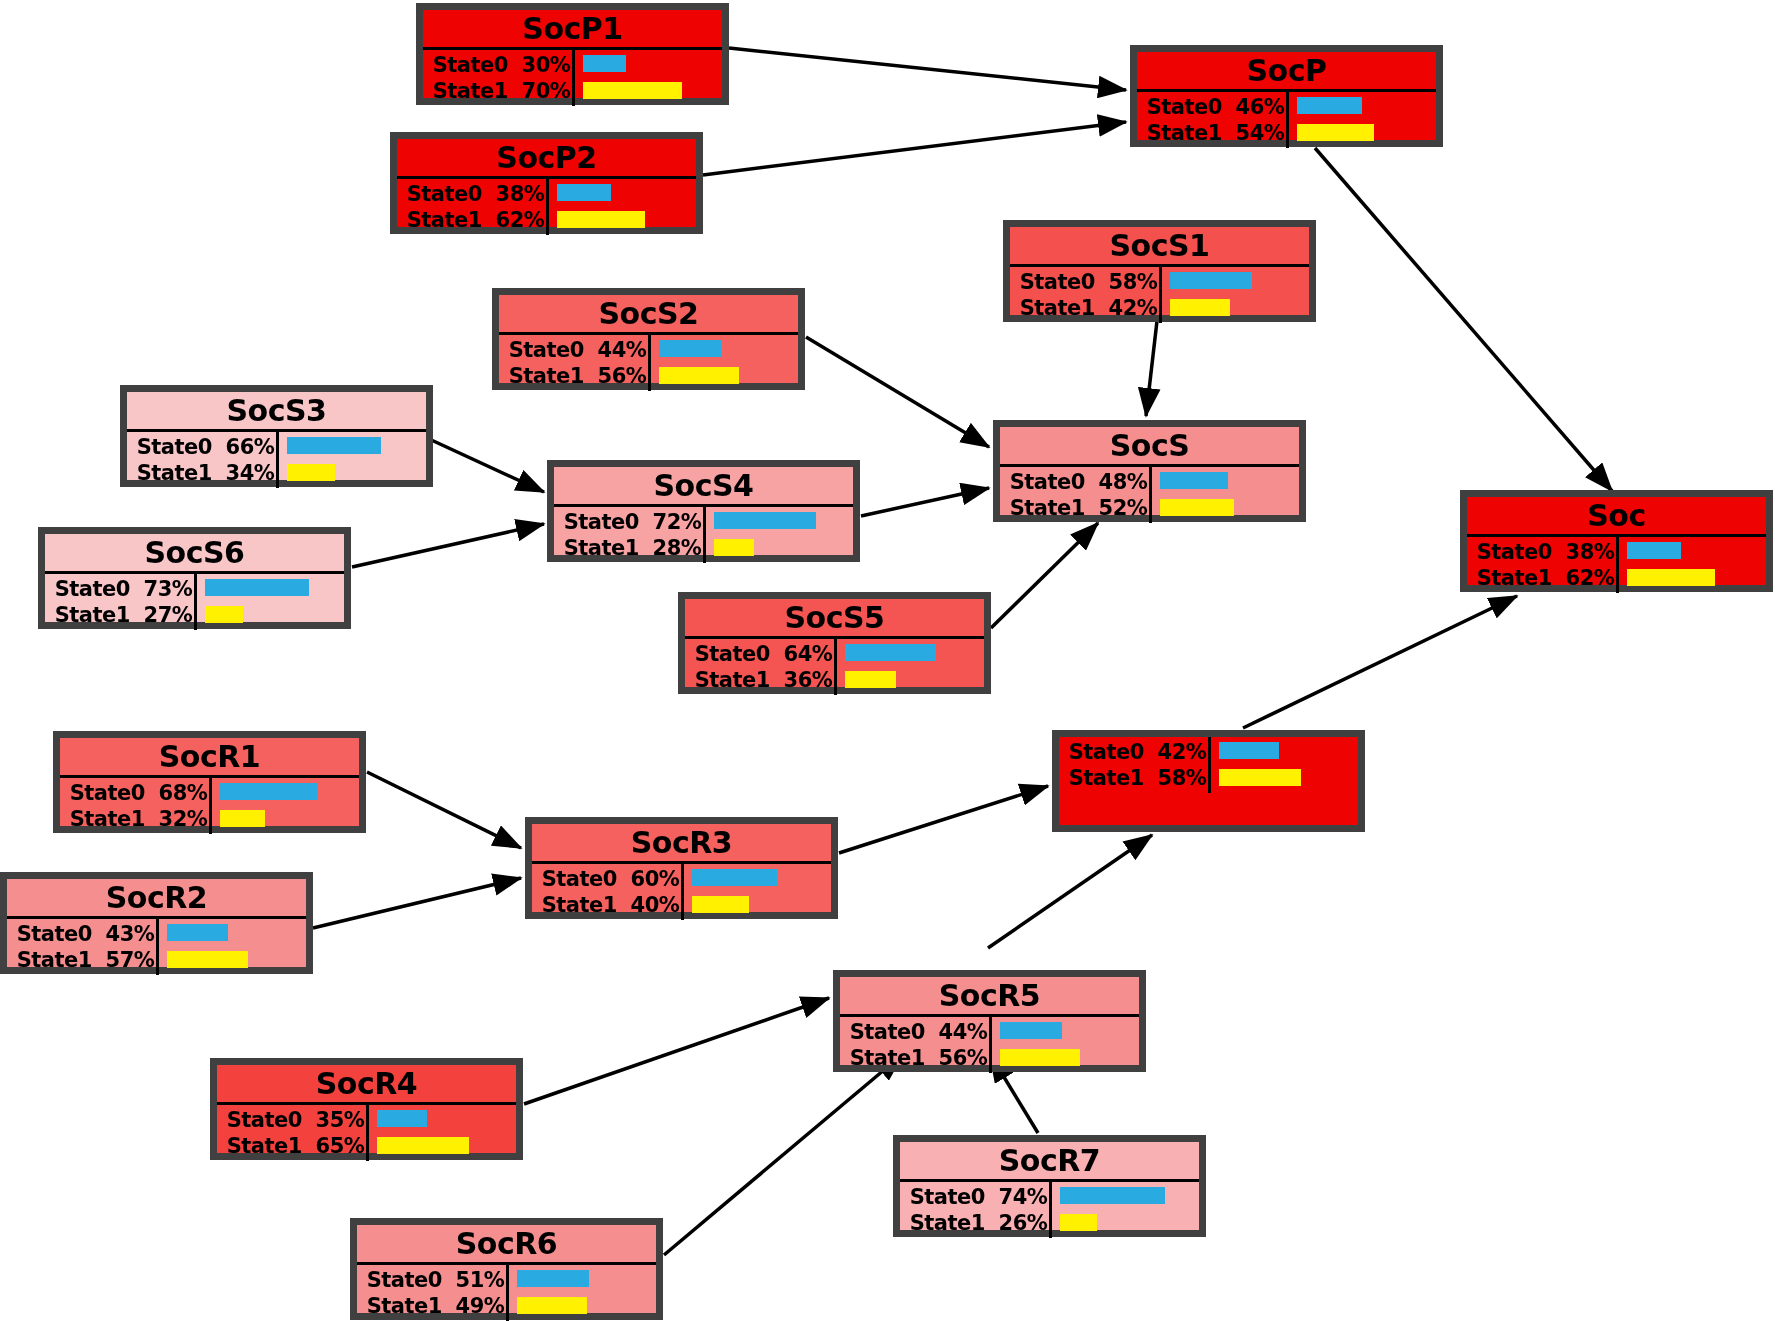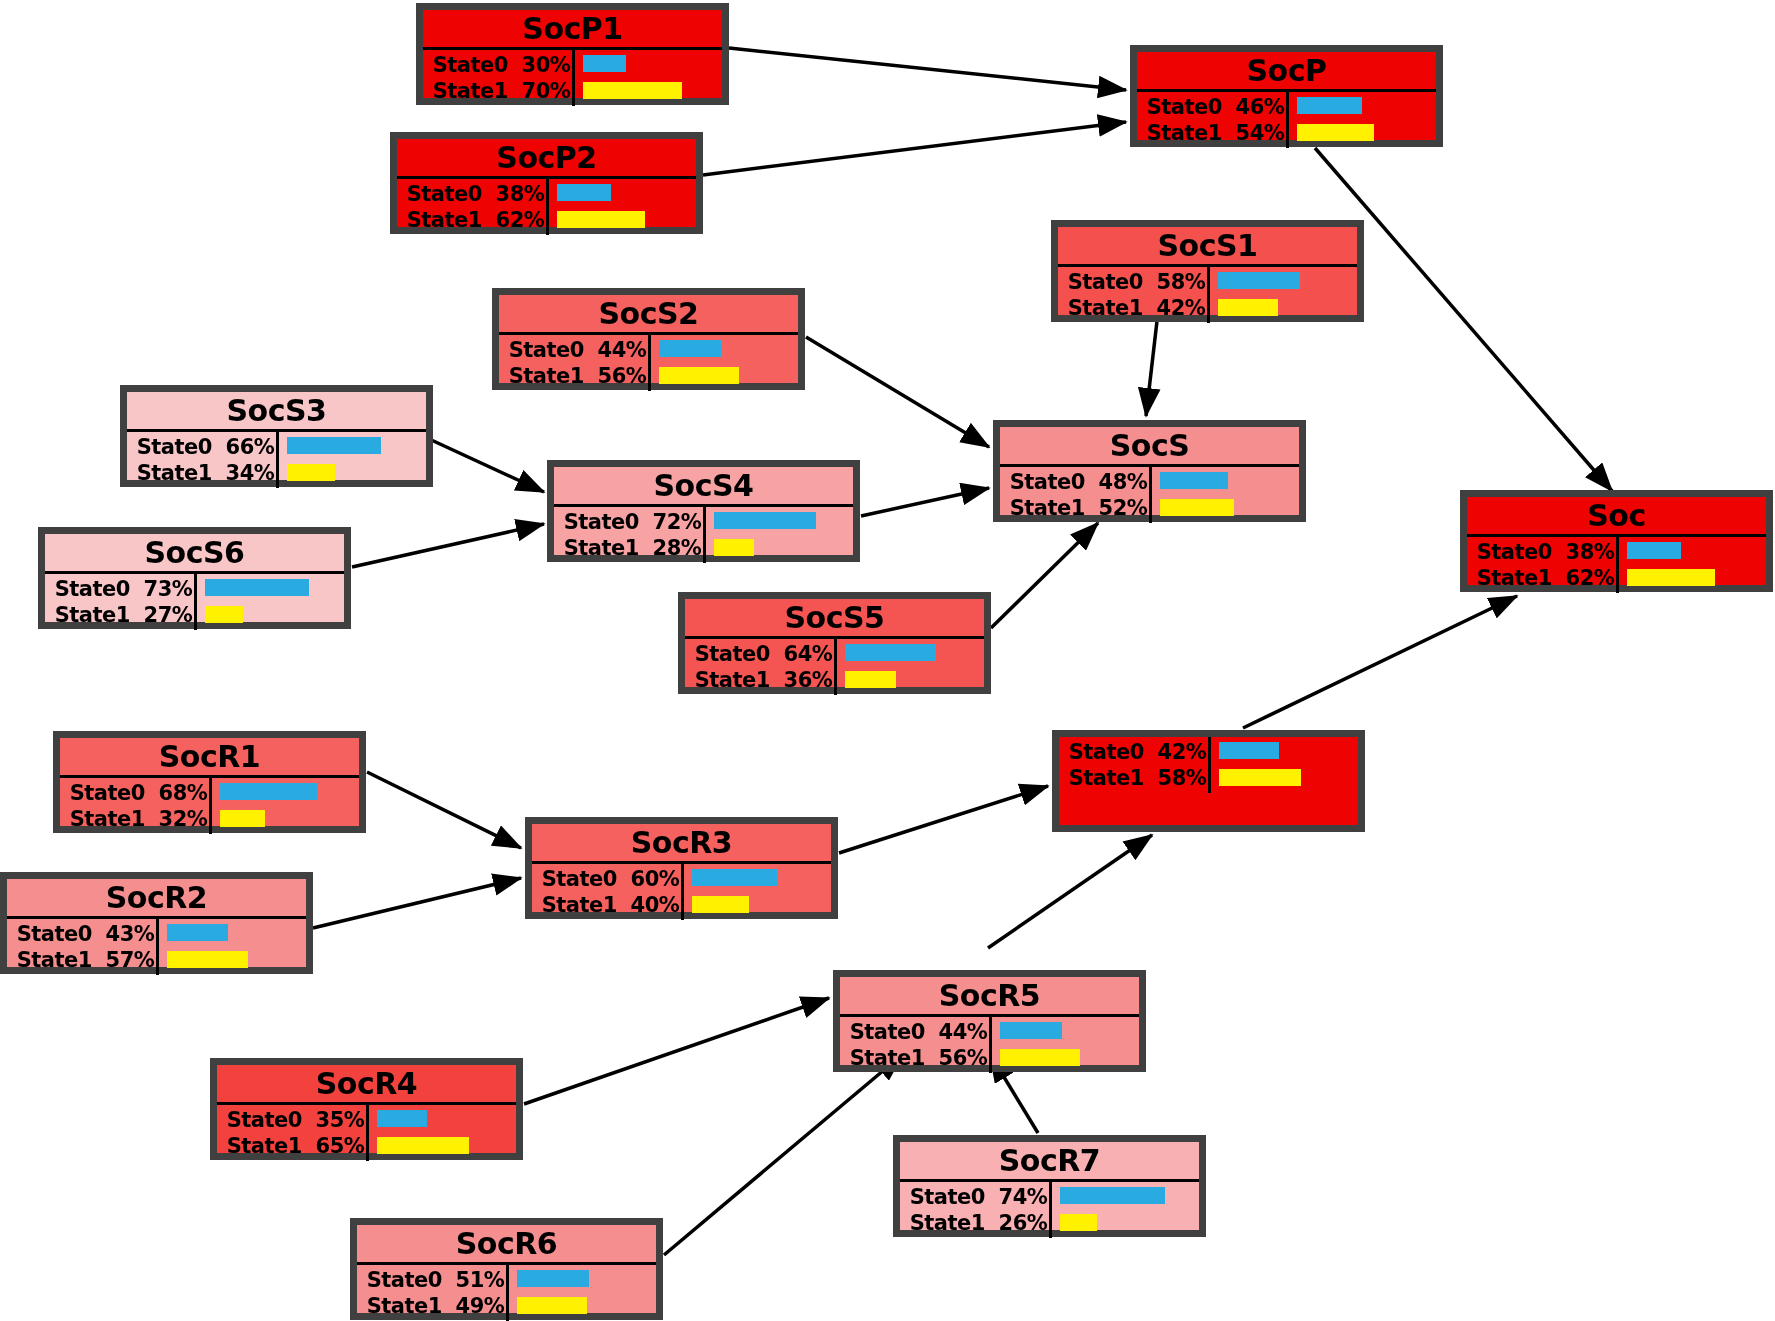--- a/index.html
+++ b/index.html
@@ -97,21 +97,21 @@
         <div class="node-title">SocP</div>
         <div class="node-body">
           <div class="node-labels">
             <div class="state-row">State0  46%</div>
             <div class="state-row">State1  54%</div>
           </div>
           <div class="bar s0" style="width: 65px; background: rgb(41, 171, 226);"></div>
           <div class="bar s1" style="width: 77px; background: rgb(255, 241, 0);"></div>
         </div>
       </div>
-      <div class="node" style="left: 1003px; top: 220px; background: rgb(244, 80, 77); margin-left: 48px;">
+      <div class="node" style="left: 1003px; top: 220px; background: rgb(244, 80, 77);">
         <div class="node-title">SocS1</div>
         <div class="node-body">
           <div class="node-labels">
             <div class="state-row">State0  58%</div>
             <div class="state-row">State1  42%</div>
           </div>
           <div class="bar s0" style="width: 82px; background: rgb(41, 171, 226);"></div>
           <div class="bar s1" style="width: 60px; background: rgb(255, 241, 0);"></div>
         </div>
       </div>

